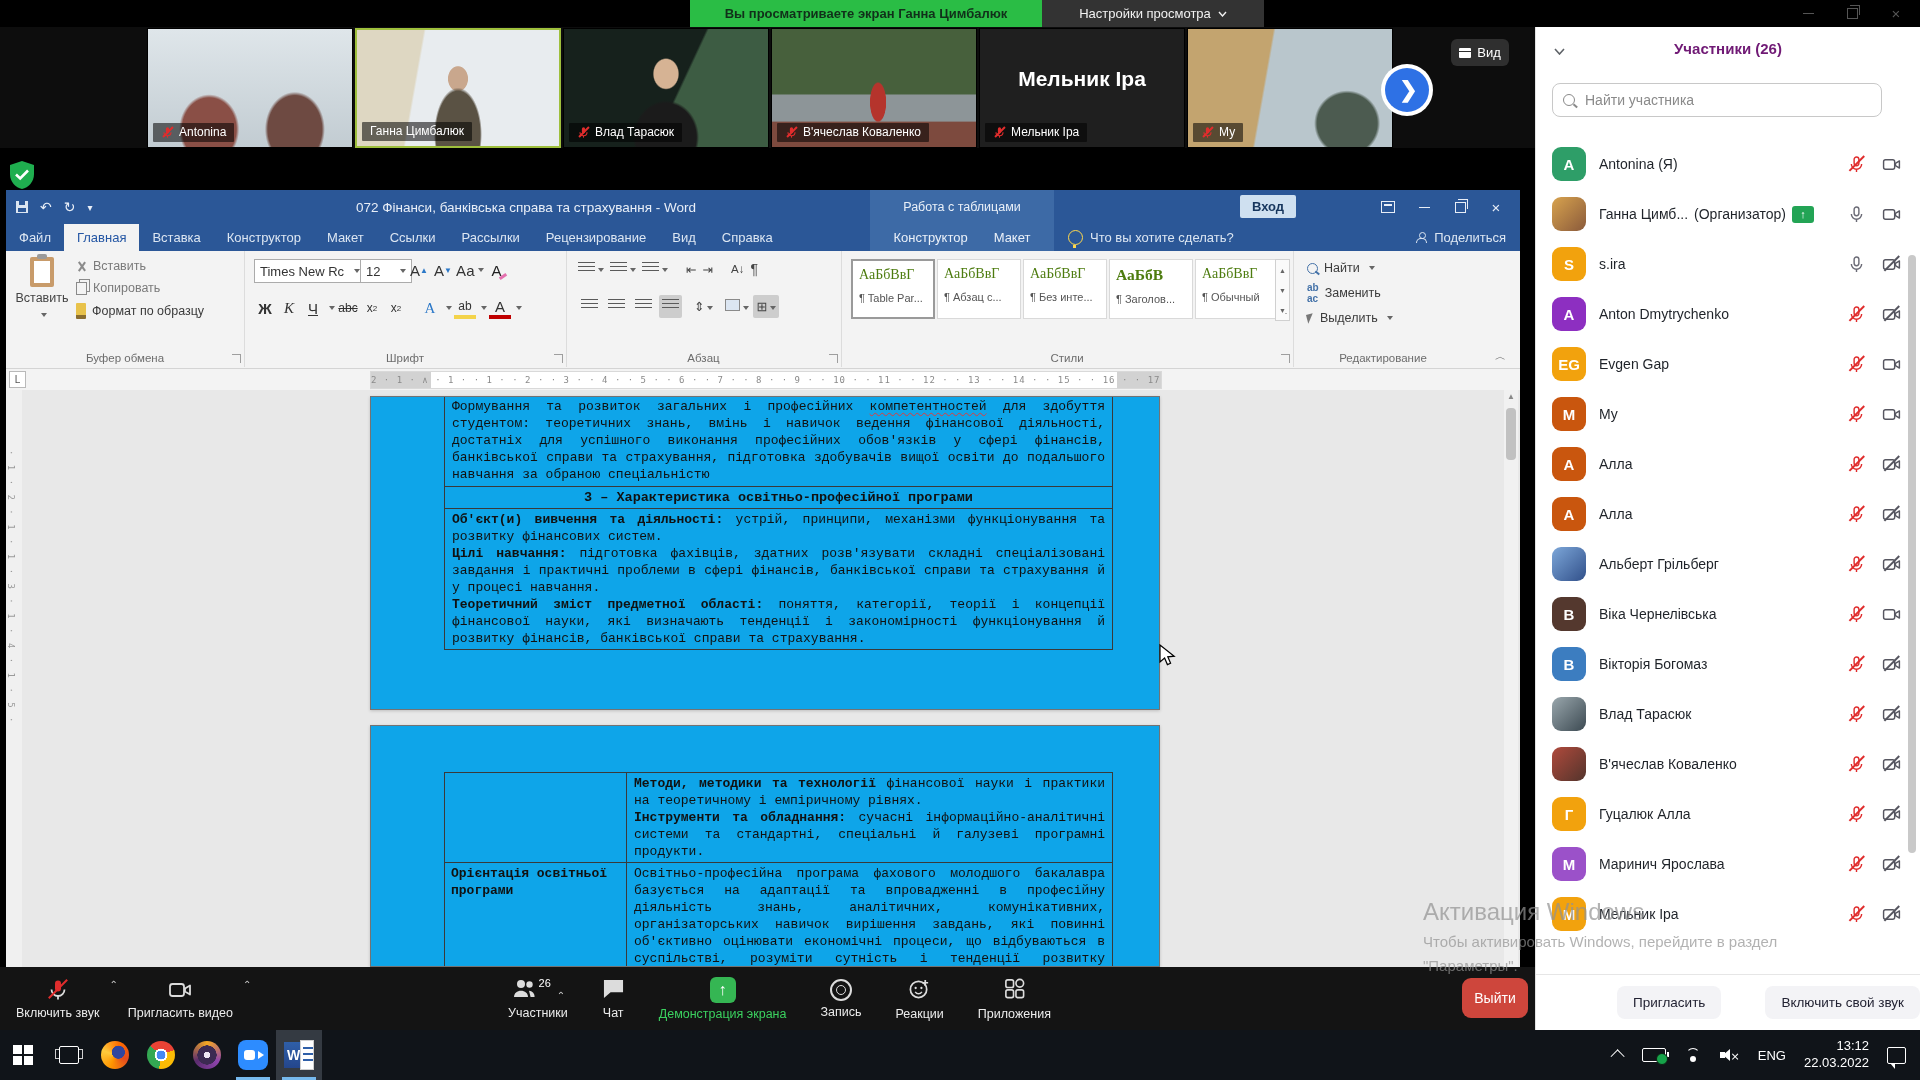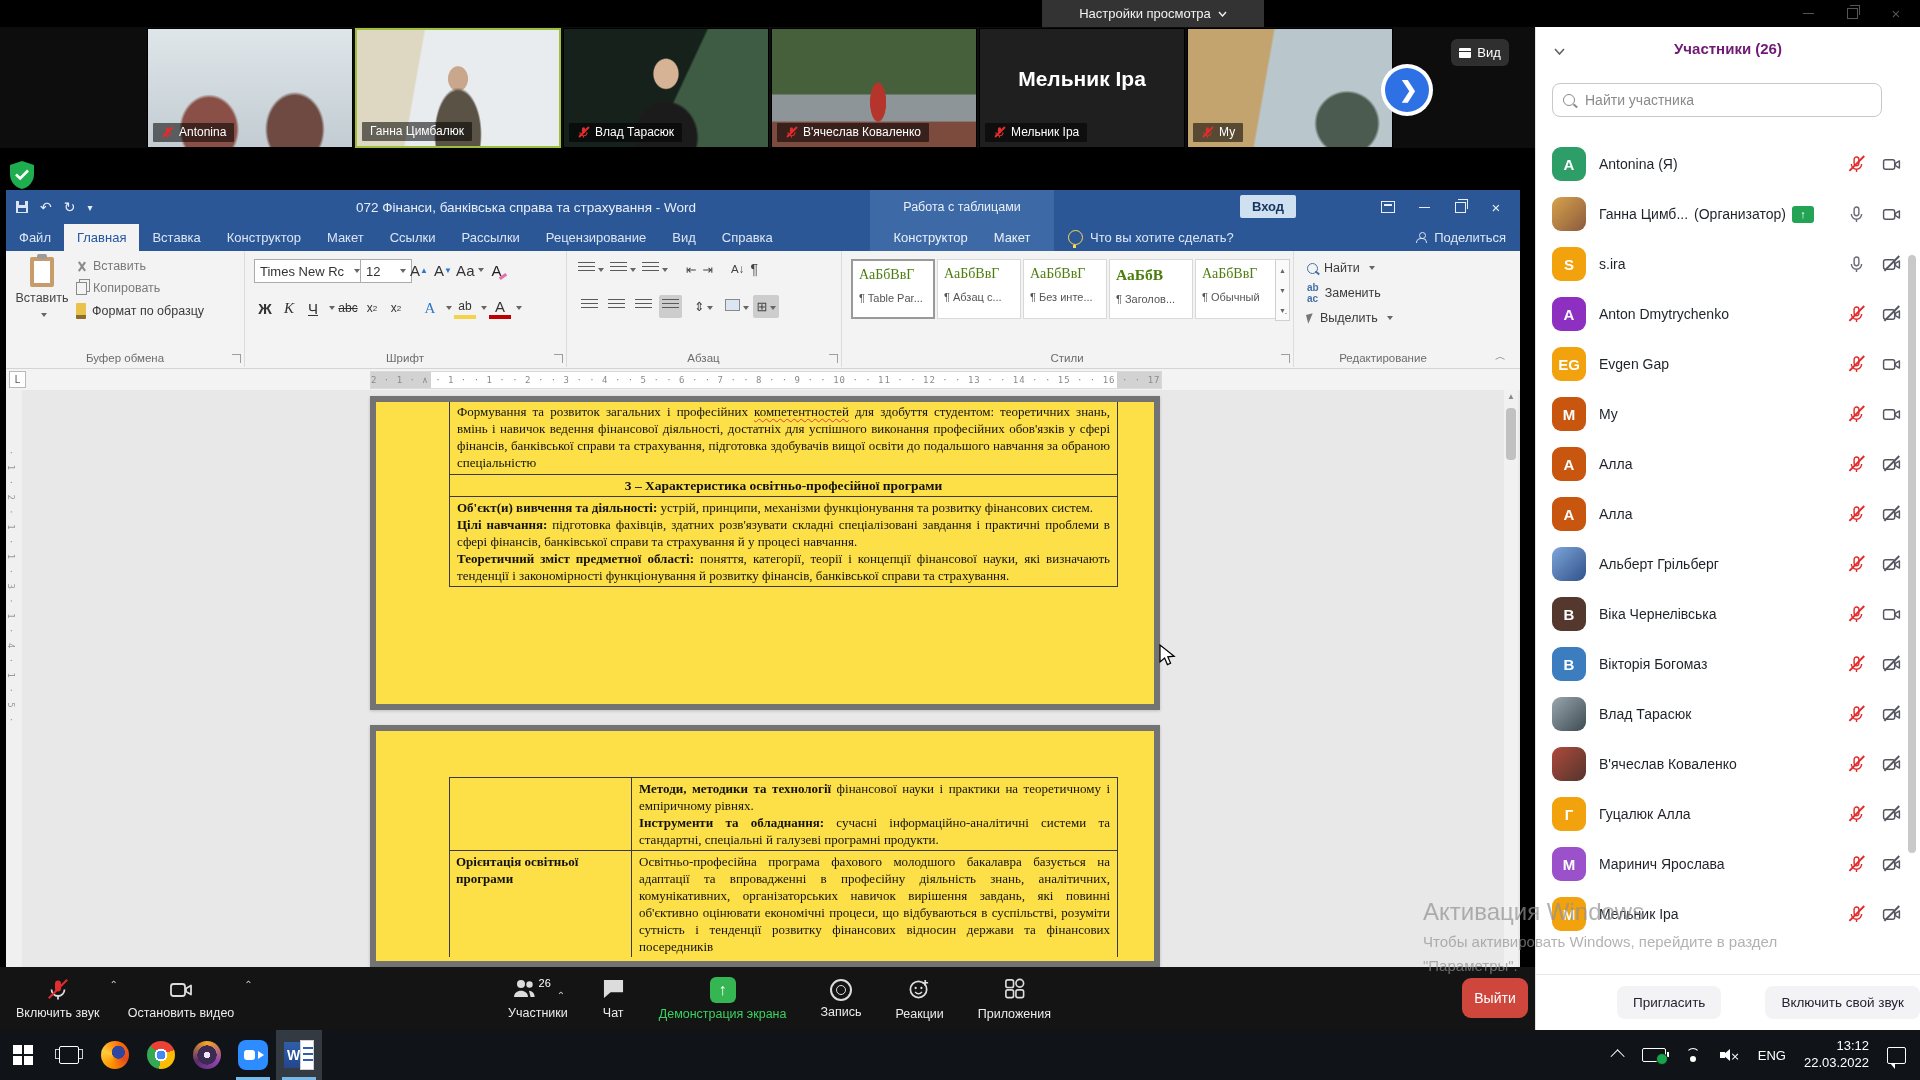--- a/index.html
+++ b/index.html
@@ -112,21 +112,21 @@
   .rib-collapse{position:absolute;right:14px;bottom:4px;color:#666;font-size:11px;}
   
   .rulerrow{position:absolute;left:0;top:178px;width:100%;height:22px;}
   .lbox{position:absolute;left:3px;top:3px;width:15px;height:15px;background:#fff;border:1px solid #b9b9b9;color:#555;font-size:10px;display:flex;align-items:center;justify-content:center;}
   .hruler{position:absolute;left:364px;top:3px;width:790px;height:16px;background:#fff;border:1px solid #d9d9d9;overflow:hidden;font-family:"DejaVu Sans Mono",monospace;font-size:9px;color:#8a8a8a;display:flex;align-items:center;}
   .hruler .marg{position:absolute;top:0;bottom:0;background:#d2d2d2;}
   .hruler .ticks{position:relative;width:100%;text-align:center;letter-spacing:1px;white-space:nowrap;}
   
   .docarea{position:absolute;left:0;top:200px;width:100%;height:577px;background:#e8e8e8;overflow:hidden;}
   .vruler{position:absolute;left:0;top:0;bottom:0;width:16px;background:#f0f0f0;writing-mode:vertical-lr;font-family:"DejaVu Sans Mono",monospace;font-size:9px;color:#9a9a9a;letter-spacing:2px;padding-top:60px;box-sizing:border-box;}
-  .page{position:absolute;left:364px;width:790px;background:#fde047;border:6px solid #737373;box-shadow:0 1px 3px rgba(0,0,0,.18);box-sizing:border-box;overflow:hidden;font-family:Liberation Serif, serif;font-size:13px;line-height:17px;color:#111;}
+  .page{position:absolute;left:364px;width:790px;background:#0ea5e9;border:1px solid #737373;box-shadow:0 1px 3px rgba(0,0,0,.18);box-sizing:border-box;overflow:hidden;font-family:Liberation Mono, monospace;font-size:13px;line-height:17px;color:#111;}
   .p1{top:6px;height:314px;}
   .p2{top:335px;height:242px;}
   .tbl{margin-left:73px;width:669px;border:1px solid #3a3a3a;box-sizing:border-box;}
   .p1 .tbl{border-top:none;}
   .p2 .tbl{border-bottom:none;margin-top:46px;}
   .trow{display:flex;border-top:1px solid #3a3a3a;}
   .trow:first-child{border-top:none;}
   .tfull{padding:1px 7px 3px;text-align:justify;}
   .thead{padding:2px 7px;text-align:center;font-weight:bold;font-size:13.5px;border-top:1px solid #3a3a3a;}
   .tcell-l{width:182px;min-width:182px;border-right:1px solid #3a3a3a;padding:2px 6px;font-weight:bold;box-sizing:border-box;}
@@ -222,20 +222,21 @@
   .notif{width:17px;height:15px;border:1.5px solid #fff;border-radius:2px;position:relative;}
   .notif::after{content:"";position:absolute;left:2px;bottom:-6px;border-left:5px solid transparent;border-right:0 solid transparent;border-top:6px solid #fff;}
   
   .cursor{left:1158px;top:644px;z-index:80;}
 </style>
 </head>
 <body>
 
 <div class="stage">
 
+  <div class="abs zbanner">Вы просматриваете экран Ганна Цимбалюк</div>
   <div class="abs zview">
     <span>Настройки просмотра</span>
     <svg width="9" height="6" viewBox="0 0 9 6">
         <path d="M1 1l3.5 4L8 1" stroke="#f2f2f2" stroke-width="1.4" fill="none"></path>
       </svg>
   </div>
   <div class="abs winctl">
     <span class="winbtn">
         <span class="ic-min"></span>
       </span>
@@ -605,21 +606,21 @@
         <span>Включить звук</span>
       </div>
       <span class="caret">⌃</span>
       <div class="tbtn">
         <span class="cam-ic" data-state="on">
           <svg viewBox="0 0 24 24" width="24" height="24">
               <rect x="2" y="6" width="14" height="12" rx="2.5" fill="none" stroke="#dcdcdc" stroke-width="1.8"></rect>
               <path d="M17 10.5l5-3v9l-5-3z" fill="none" stroke="#dcdcdc" stroke-width="1.8" stroke-linejoin="round"></path>
             </svg>
         </span>
-        <span>Остановить видео</span>
+        <span>Пригласить видео</span>
       </div>
       <span class="caret">⌃</span>
     </div>
     <div class="cluster" style="left:498px;gap:14px;">
       <div class="tbtn">
         <span>
           <svg viewBox="0 0 26 22" width="26" height="22">
               <circle cx="10" cy="7" r="4" fill="#dcdcdc"></circle>
               <path d="M3 20c0-4 3.2-6.3 7-6.3s7 2.3 7 6.3z" fill="#dcdcdc"></path>
               <circle cx="18.5" cy="7.5" r="3.2" fill="#dcdcdc"></circle>

